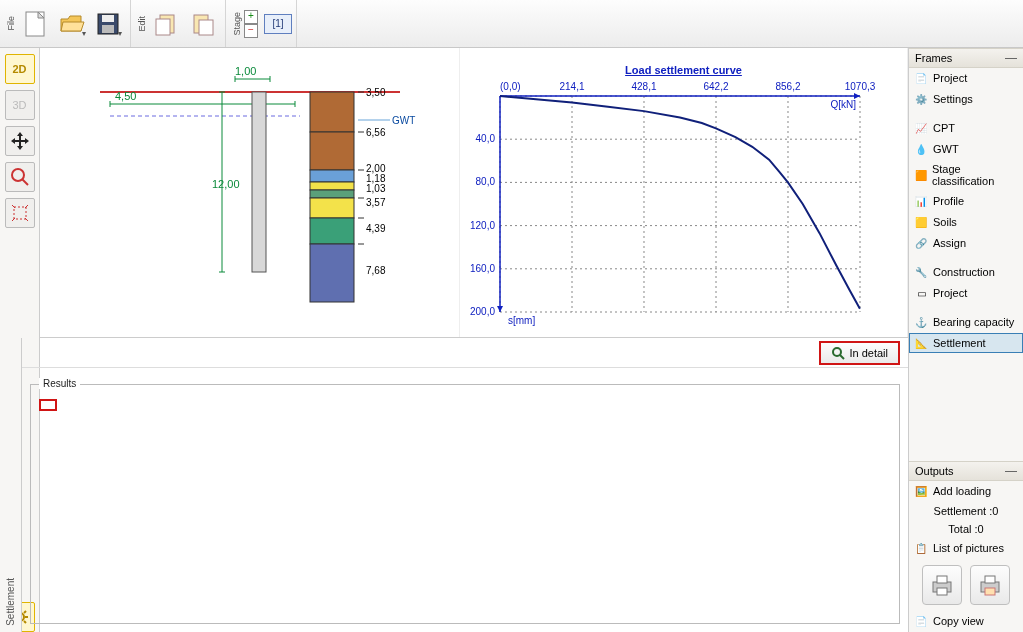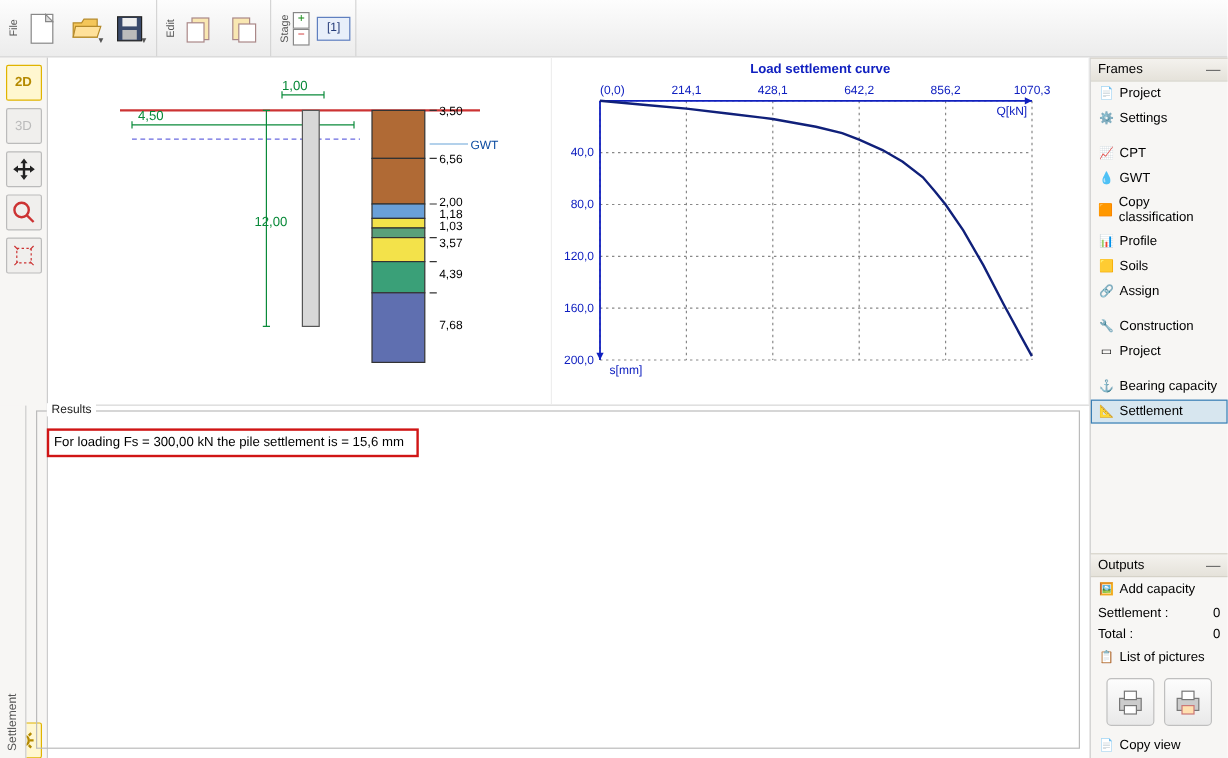--- a/index.html
+++ b/index.html
@@ -27,38 +27,38 @@
   .view-pane { flex: 1; background: #fff; position: relative; border-right: 1px solid #eee; overflow: hidden; }
   
   
   .right-panel { position: absolute; right: 0; top: 48px; bottom: 0; width: 115px; background: #f7f6f4; border-left: 1px solid #ccc; display: flex; flex-direction: column; font-size: 11px; }
   .rp-title { background: linear-gradient(to bottom,#f4f2ee,#e5e2da); border-top: 1px solid #d5d2c8; border-bottom: 1px solid #d5d2c8; padding: 3px 6px; display: flex; justify-content: space-between; align-items: center; font-size: 11px; }
   .rp-title .min { font-size: 12px; color: #555; cursor: pointer; line-height: 8px; }
   .rp-item { padding: 3px 4px 3px 6px; display: flex; align-items: center; gap: 4px; cursor: pointer; border-bottom: 1px solid transparent; }
   .rp-item.selected { background: #d7e6ef; border: 1px solid #3a7fb5; padding: 2px 3px 2px 5px; }
   .rp-icon { width: 14px; height: 14px; display: inline-flex; align-items: center; justify-content: center; font-size: 10px; }
   .rp-sep { height: 8px; }
-  .rp-row { padding: 3px 6px; display: flex; justify-content: space-between; }
+  .rp-row { padding: 3px 6px; display: flex; justify-content: center; }
   .rp-bottom-icons { display: flex; gap: 8px; justify-content: center; padding: 6px 0; }
   .printer-btn { width: 40px; height: 40px; border: 1px solid #bfbfbf; background: linear-gradient(to bottom,#fdfdfd,#e9e9e9); border-radius: 4px; display: flex; align-items: center; justify-content: center; cursor: pointer; }
   
   
   .bottom { position: absolute; left: 0; top: 338px; right: 115px; bottom: 0; display: flex; }
   .bottom-vtab { width: 22px; background: #f7f6f4; border-right: 1px solid #ccc; display: flex; align-items: flex-end; justify-content: center; }
   .bottom-vtab span { writing-mode: vertical-rl; transform: rotate(180deg); font-size: 10px; color: #555; padding: 6px 0; }
   .bottom-content { flex: 1; display: flex; flex-direction: column; }
   .top-strip { height: 30px; border-bottom: 1px solid #ddd; display: flex; justify-content: flex-end; align-items: center; padding: 0 8px; }
   .detail-btn { border: 2px solid #d01515; background: linear-gradient(to bottom,#fdfdfd,#eaeaea); padding: 3px 10px; font-size: 11px; cursor: pointer; display: flex; align-items: center; gap: 4px; }
-  .results-box { flex: 1; margin: 4px 8px 8px 8px; border: 1px solid #bbb; position: relative; padding: 14px 8px 8px 8px; }
+  .results-box { flex: 1; margin: 16px 8px 8px 8px; border: 1px solid #bbb; position: relative; padding: 14px 8px 8px 8px; }
   .results-legend { position: absolute; top: -7px; left: 8px; background: #fff; padding: 0 4px; font-size: 10px; color: #222; }
   .res-highlight { border: 2px solid #d01515; display: inline-block; padding: 4px 10px 4px 4px; }
   .res-highlight .title { font-weight: bold; }
   
   
-  .chart-title { text-align: center; color: #1020c0; font-weight: bold; font-size: 11px; padding-top: 4px; }
+  .chart-title { text-align: center; color: #1020c0; font-weight: bold; text-decoration: underline; font-size: 11px; padding-top: 16px; }
   
 </style>
 </head>
 <body>
 
 <div class="top-toolbar">
   <div class="tb-group">
     <span class="tb-label">File</span>
     <button class="tb-btn">
       <svg width="24" height="28">
@@ -248,21 +248,21 @@
       <div class="rp-item">
         <span class="rp-icon">📈</span>
         <span>CPT</span>
       </div>
       <div class="rp-item">
         <span class="rp-icon">💧</span>
         <span>GWT</span>
       </div>
       <div class="rp-item">
         <span class="rp-icon">🟧</span>
-        <span>Copy classification</span>
+        <span>Stage classification</span>
       </div>
       <div class="rp-item">
         <span class="rp-icon">📊</span>
         <span>Profile</span>
       </div>
       <div class="rp-item">
         <span class="rp-icon">🟨</span>
         <span>Soils</span>
       </div>
       <div class="rp-item">
@@ -288,21 +288,21 @@
         <span>Settlement</span>
       </div>
     </div>
   <div style="flex:1"></div>
   <div class="rp-title">
     <span>Outputs</span>
       <span class="min">—</span>
   </div>
   <div class="rp-item">
     <span class="rp-icon">🖼️</span>
-    <span>Add capacity</span>
+    <span>Add loading</span>
   </div>
   <div class="rp-row">
     <span>Settlement :</span>
       <span>0</span>
   </div>
   <div class="rp-row">
     <span>Total :</span>
       <span>0</span>
   </div>
   <div class="rp-item">
@@ -329,20 +329,28 @@
     <span class="rp-icon">📄</span>
     <span>Copy view</span>
   </div>
 </div>
 
 <div class="bottom">
   <div class="bottom-vtab">
       <span>Settlement</span>
     </div>
   <div class="bottom-content">
+    <div class="top-strip">
+      <button class="detail-btn">
+        <svg width="14" height="14">
+            <circle cx="6" cy="6" r="4" fill="none" stroke="#2a6a2f" stroke-width="2"></circle>
+            <line x1="9" y1="9" x2="13" y2="13" stroke="#2a6a2f" stroke-width="2"></line>
+          </svg>
+        <span>In detail</span>
+      </button>
+    </div>
     <div class="results-box">
       <span class="results-legend">Results</span>
       <div class="res-highlight">
-        <div>For loading Fs = 300,00 kN the pile settlement is = 15,6 mm</div>
       </div>
     </div>
   </div>
 </div>
 
 </body></html>

